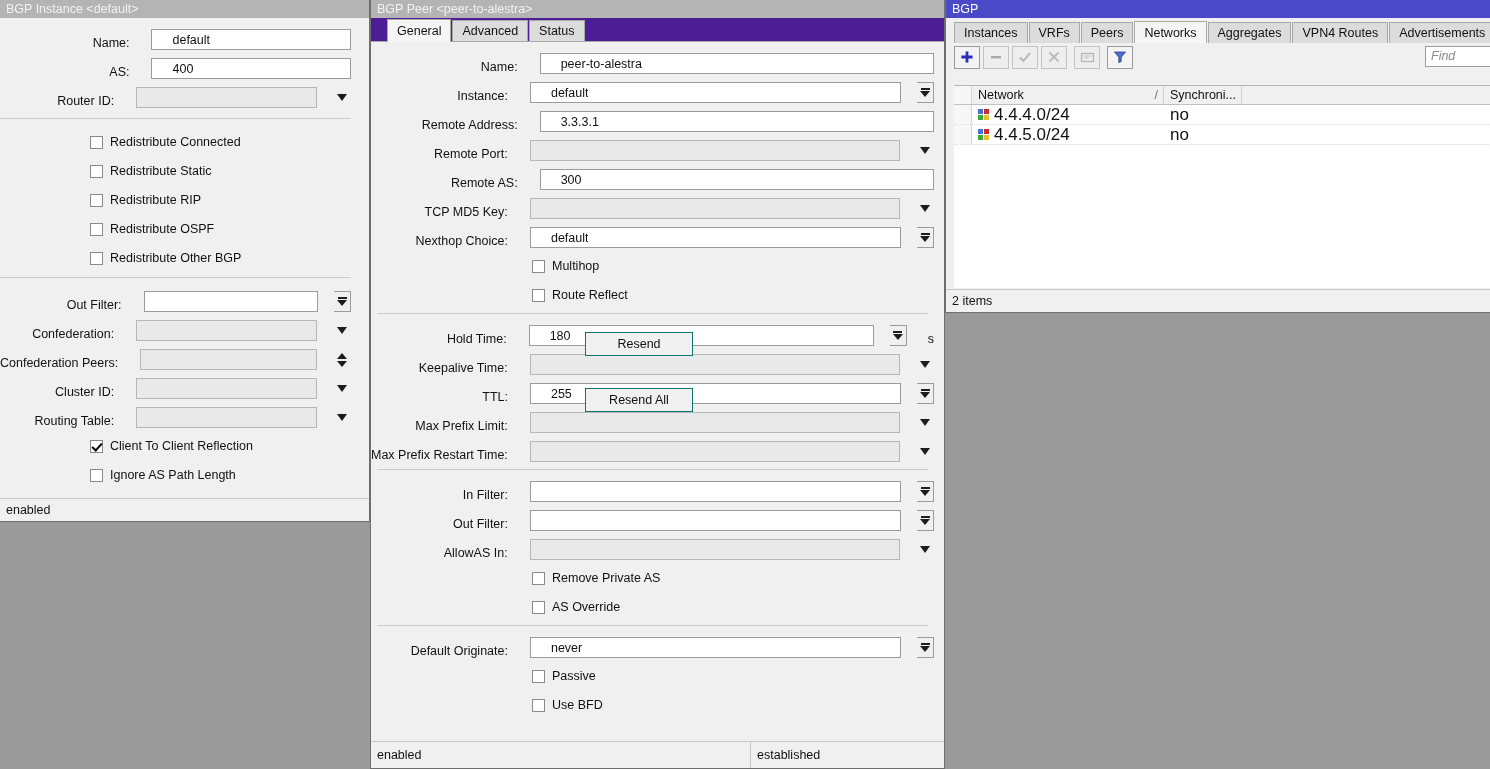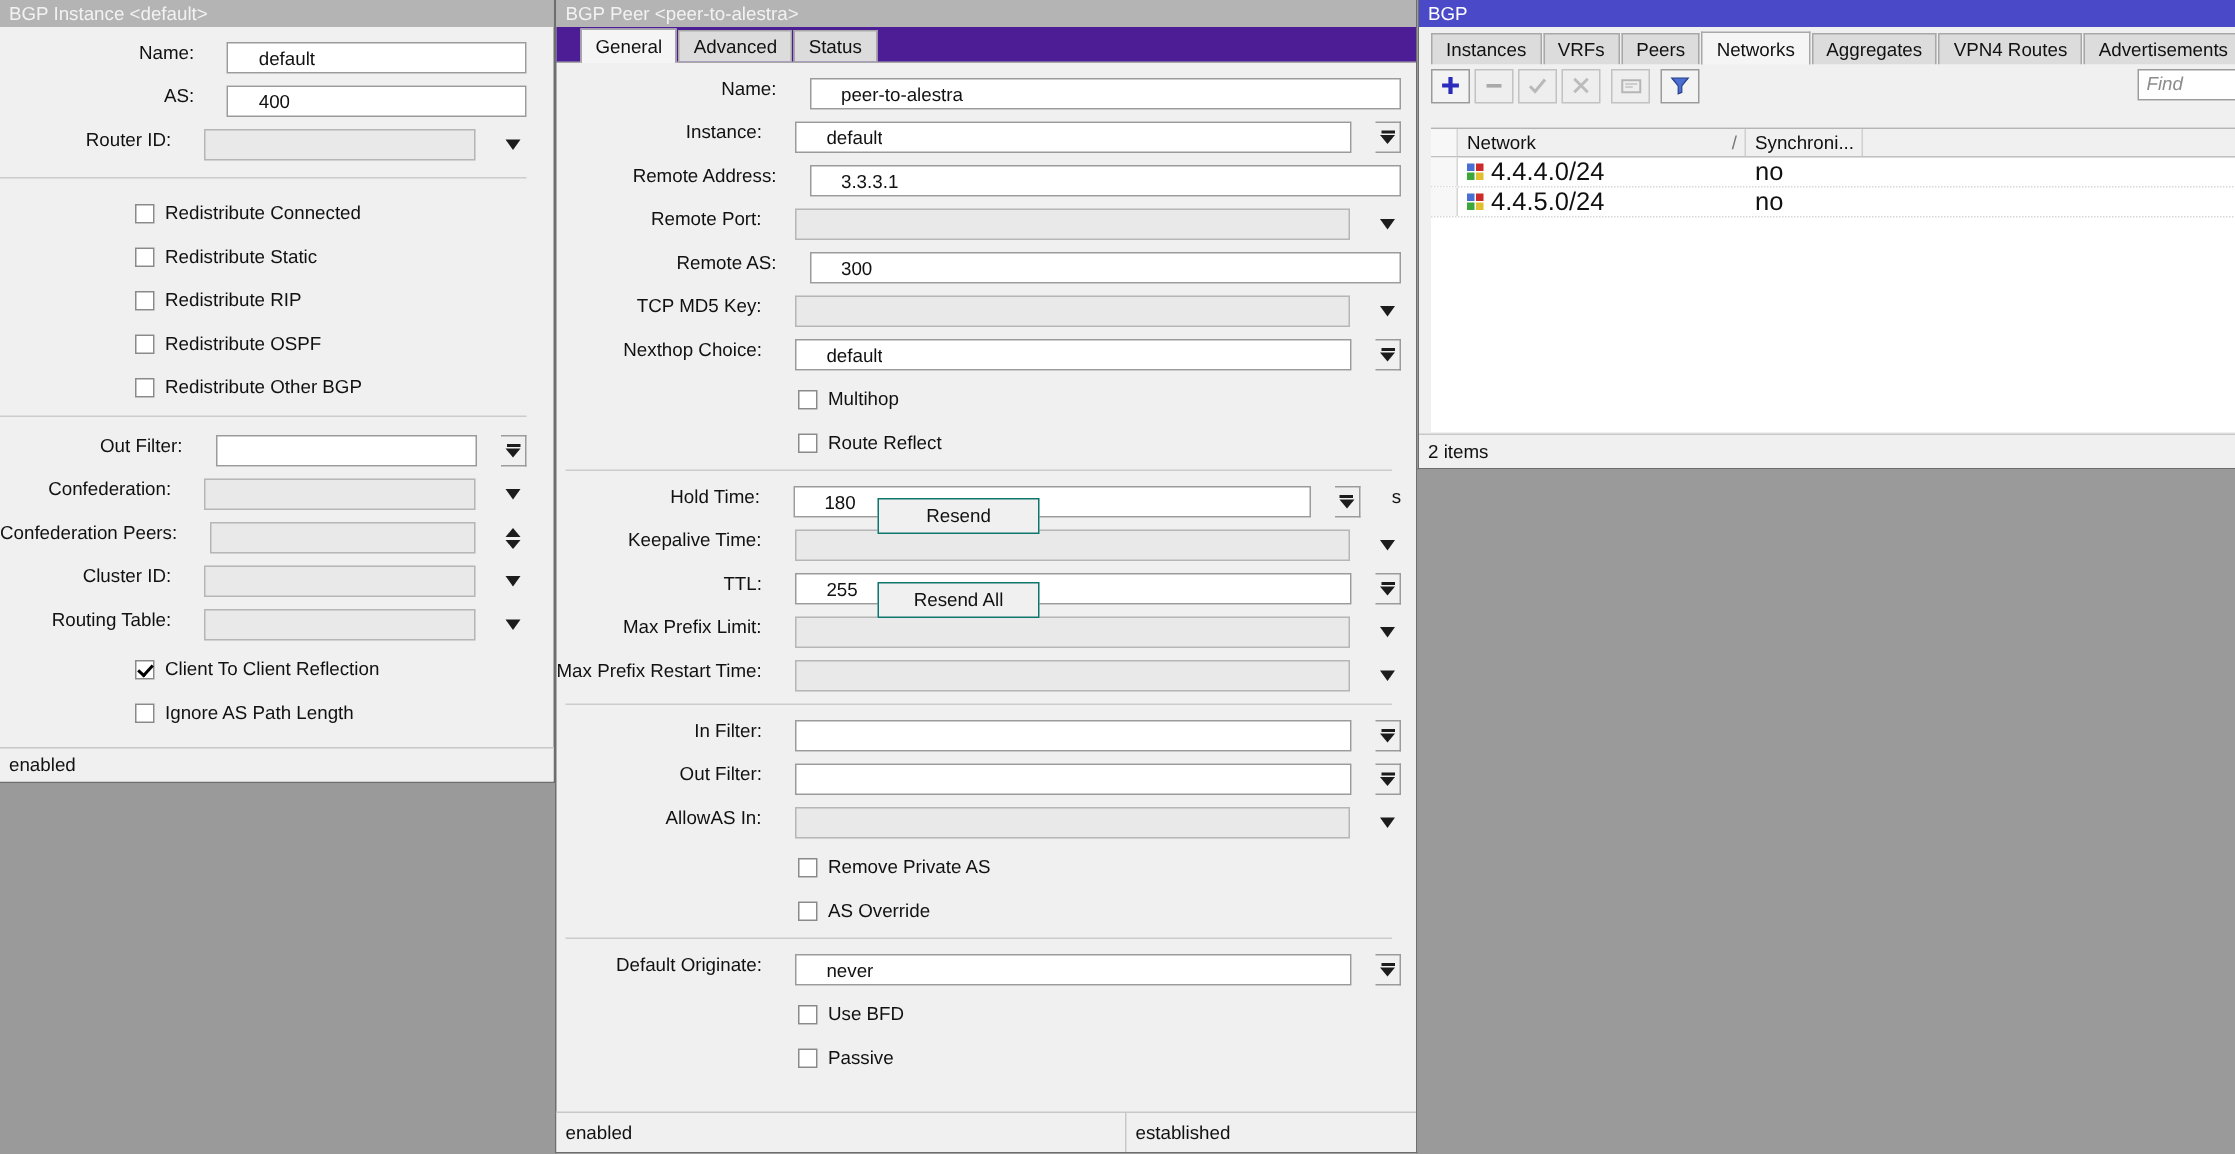--- a/index.html
+++ b/index.html
@@ -29,21 +29,21 @@
   .statusbar {
     height: 23px; line-height: 22px;
     background: #f0f0f0;
     border-top: 1px solid #c8c8c8;
     padding: 0 6px;
     font-size: 12.5px;
     color: #111;
     overflow: hidden; white-space: nowrap;
   }
   .row {
-    display: flex; align-items: flex-start;
+    display: flex; align-items: flex-end;
     height: 22px; margin: 0 0 7px 0; gap: 16px;
   }
   .row .lbl {
     text-align: right;
     padding-right: 6px;
     font-size: 12.5px;
     white-space: nowrap;
     color: #111;
   }
   .field {
@@ -396,25 +396,25 @@
             <span class="val">never</span>
           </div>
         <div class="btn-dd">
             <div class="bar"></div>
             <div class="tri"></div>
           </div>
       </div>
 
       <div class="cbrow">
         <div class="cbox"></div>
+        <div class="cblabel">Passive</div>
+      </div>
+      <div class="cbrow">
+        <div class="cbox"></div>
         <div class="cblabel">Use BFD</div>
-      </div>
-      <div class="cbrow">
-        <div class="cbox"></div>
-        <div class="cblabel">Passive</div>
       </div>
     </div>
 
     <div class="statusbar2">
       <div class="cell cell1">enabled</div>
       <div class="cell">established</div>
     </div>
   </div>
 
   <div id="peerButtons">

